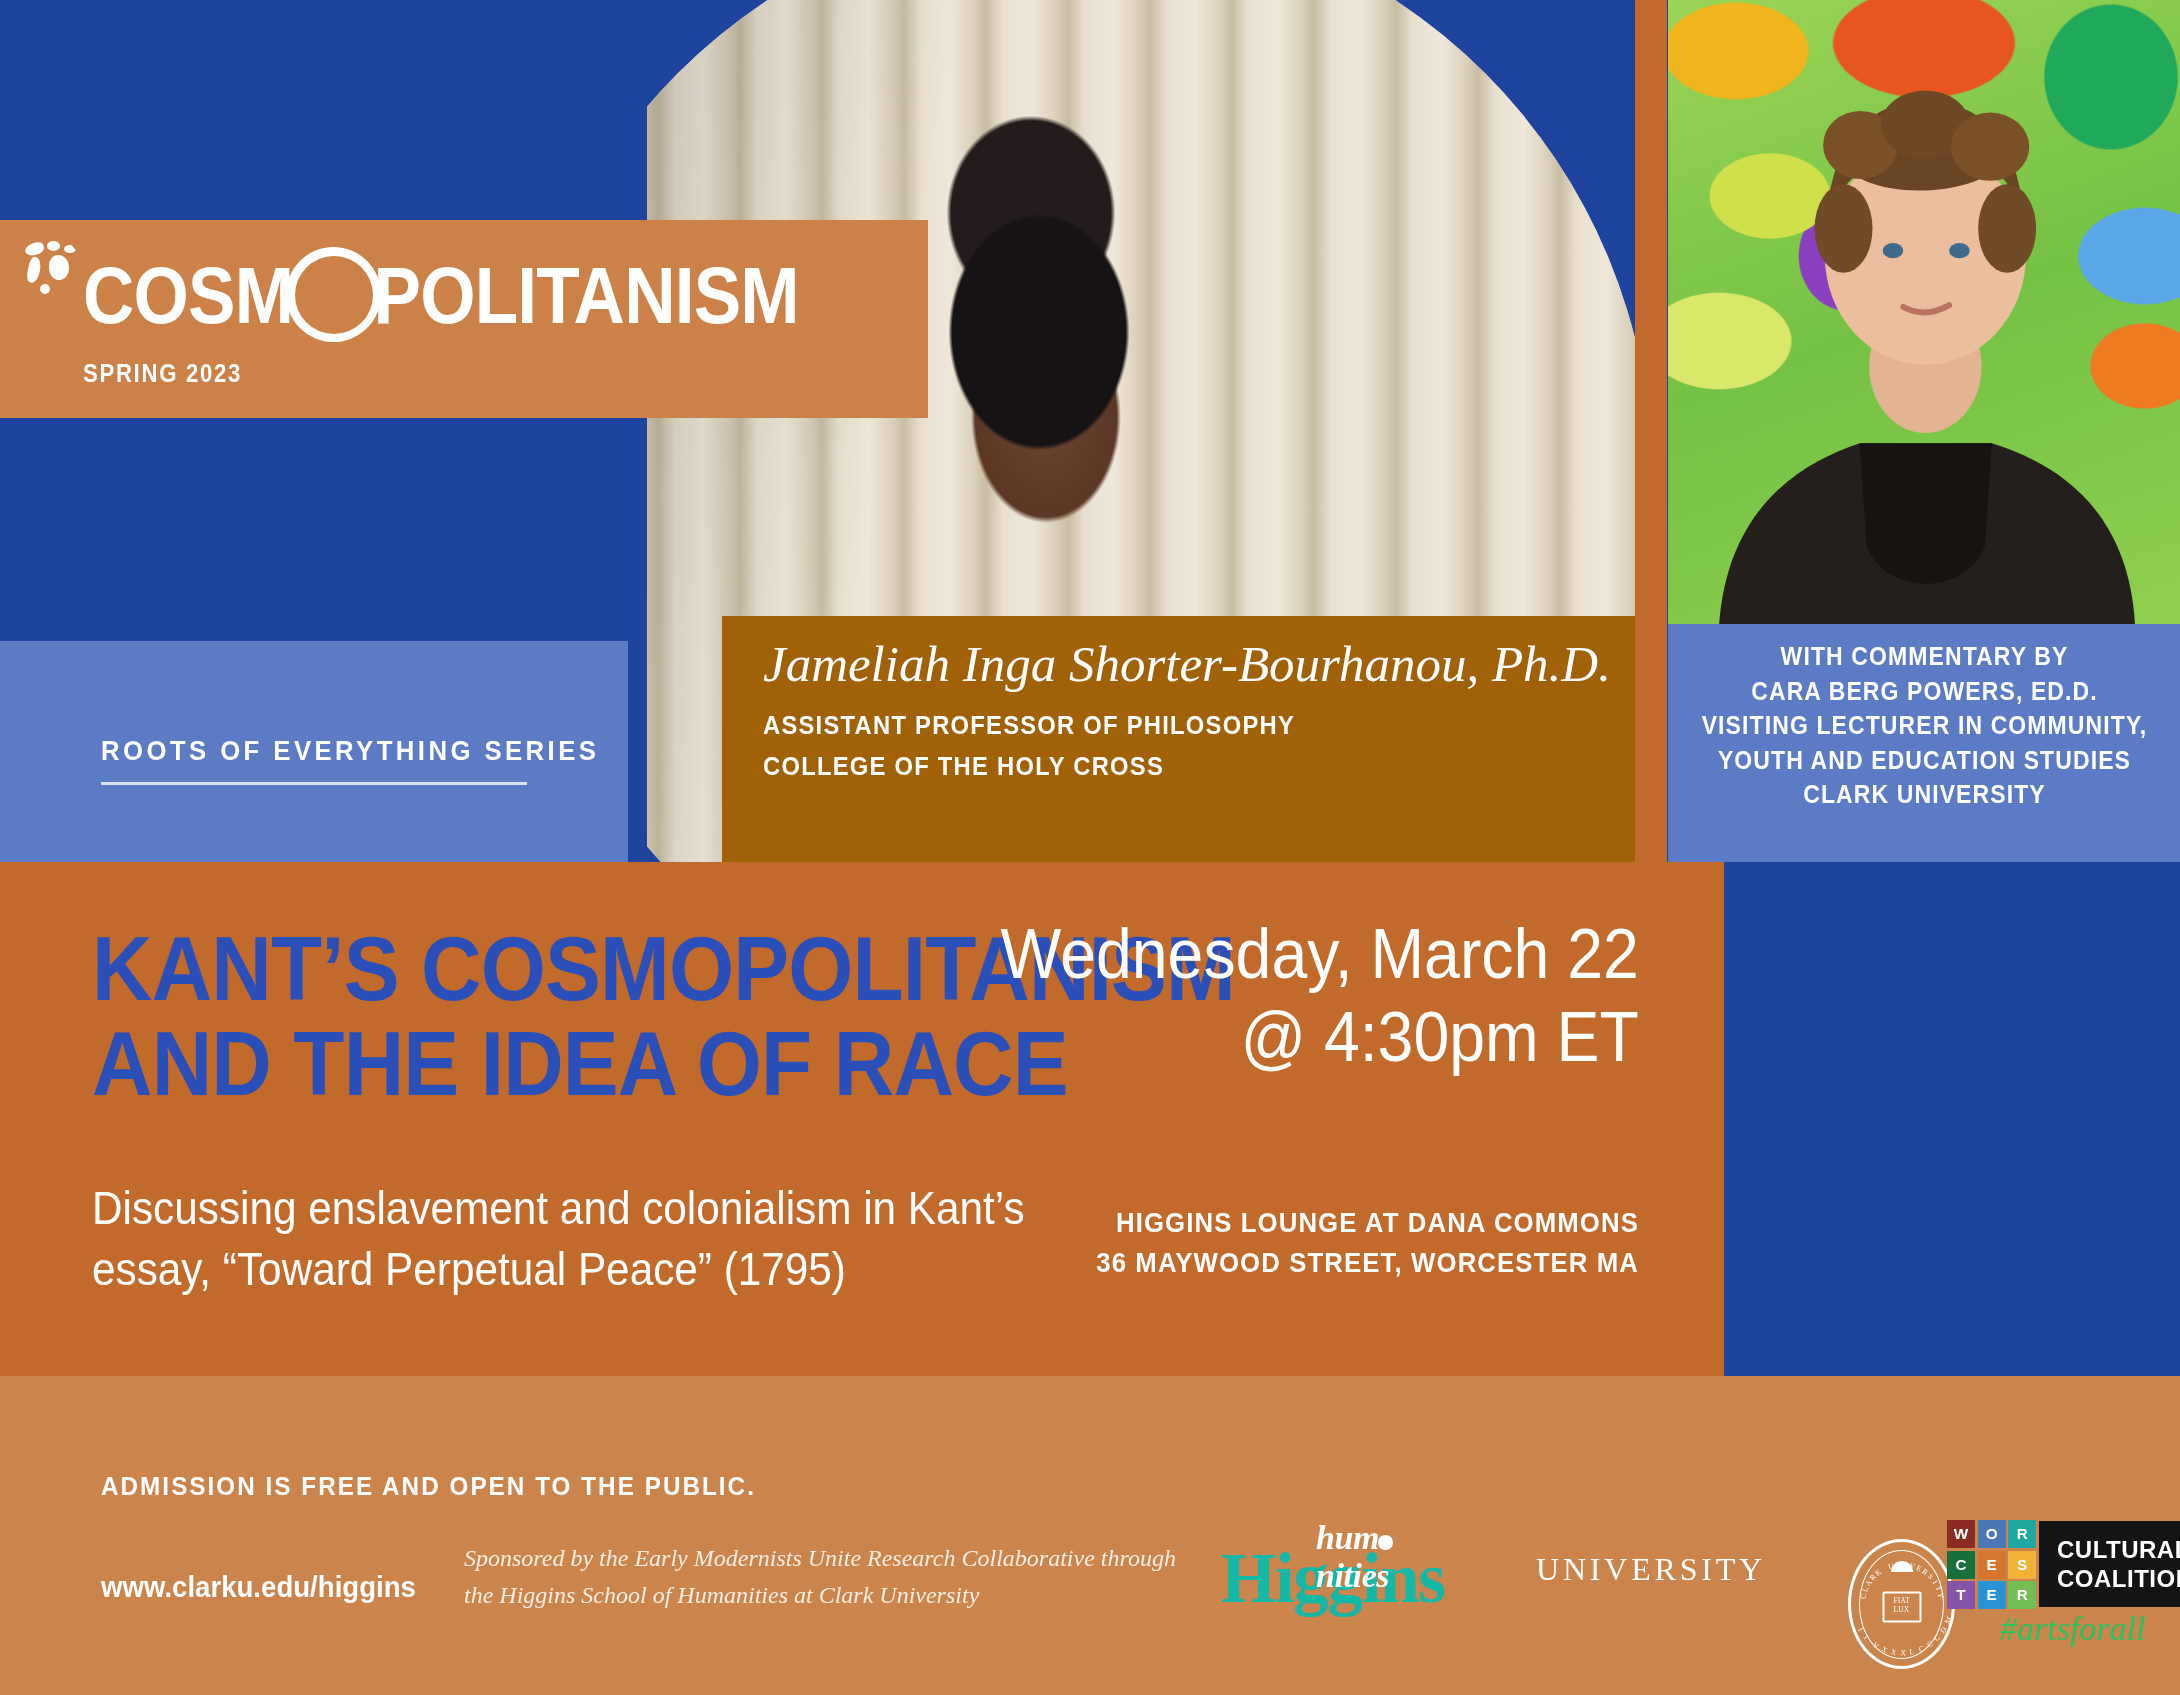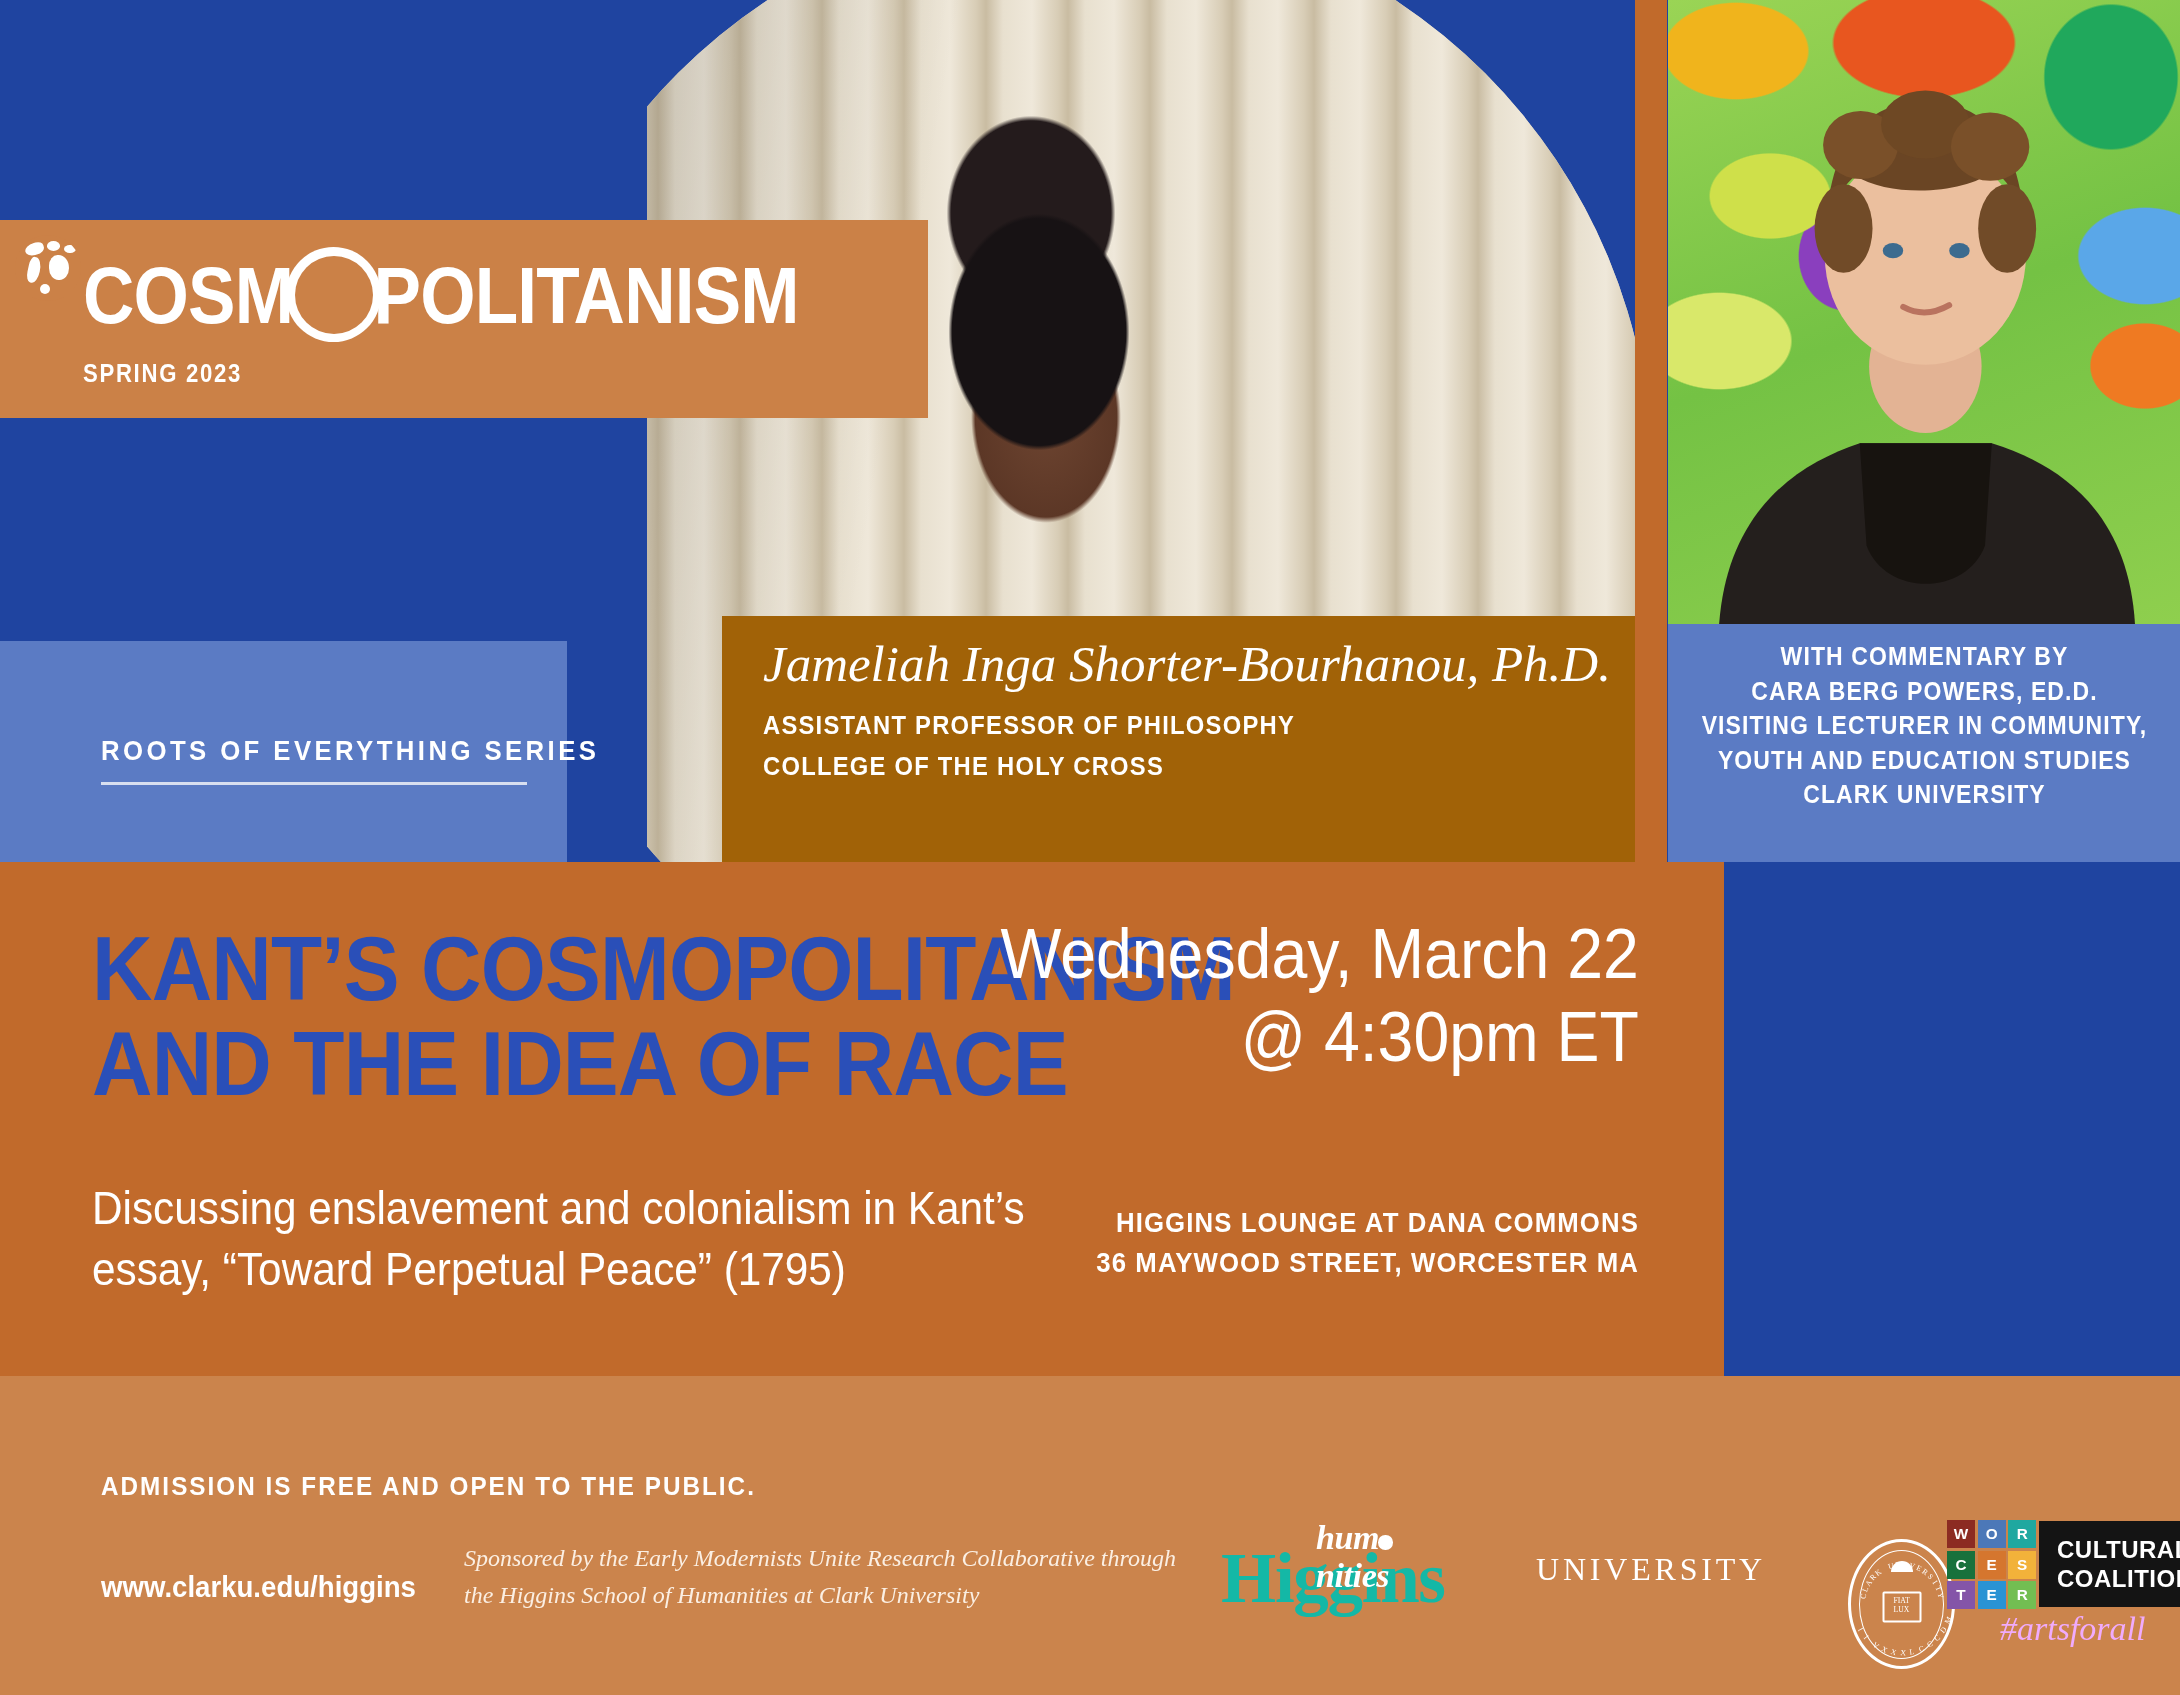--- a/index.html
+++ b/index.html
@@ -95,21 +95,21 @@
   .g4{left:34px;top:20.4px;width:20.4px;height:25.6px;border-radius:45% 55% 50% 50%;}
   .g5{left:49px;top:10.2px;width:12px;height:8.5px;border-radius:50%;}
   .g6{left:25.6px;top:49px;width:10.2px;height:10.2px;border-radius:50%;}
   .spring{
     position:absolute;left:83px;top:138px;color:#ffffff;font-weight:700;
     font-size:26.4px;letter-spacing:2px;transform:scaleX(0.84);transform-origin:left center;
   }
 
   
   .series-panel{
-    position:absolute;left:0;top:641px;width:567px;height:221px;background:#5B7BC4;z-index:5;
+    position:absolute;left:0;top:641px;width:628px;height:221px;background:#5B7BC4;z-index:5;
   }
   .series-label{
     position:absolute;left:101px;top:94px;color:#ffffff;font-weight:700;font-size:28px;
     letter-spacing:3.7px;transform:scaleX(0.92);transform-origin:left center;white-space:nowrap;
   }
   .series-rule{
     position:absolute;left:101px;top:141px;width:426px;height:3.4px;background:#D8DFF0;
   }
 
   
@@ -244,21 +244,21 @@
   .wcc-cell{
     display:flex;align-items:center;justify-content:center;
     color:#ffffff;font-weight:700;font-size:15.3px;
   }
   .wcc-black{
     position:absolute;left:92px;top:0.9px;width:181px;height:86px;background:#141414;
     display:flex;flex-direction:column;justify-content:center;padding-left:18px;box-sizing:border-box;
   }
   .wcc-black div{color:#ffffff;font-weight:700;font-size:24px;letter-spacing:0.5px;line-height:1.22;}
   .wcc-hash{
-    position:absolute;left:53px;top:90px;color:#f0abfc;
+    position:absolute;left:53px;top:90px;color:#22c55e;
     font-family:"Liberation Serif",serif;font-style:italic;font-size:34px;
   }
 </style>
 </head>
 <body>
 
 <div class="poster">
 
   <div class="top-area">
 

